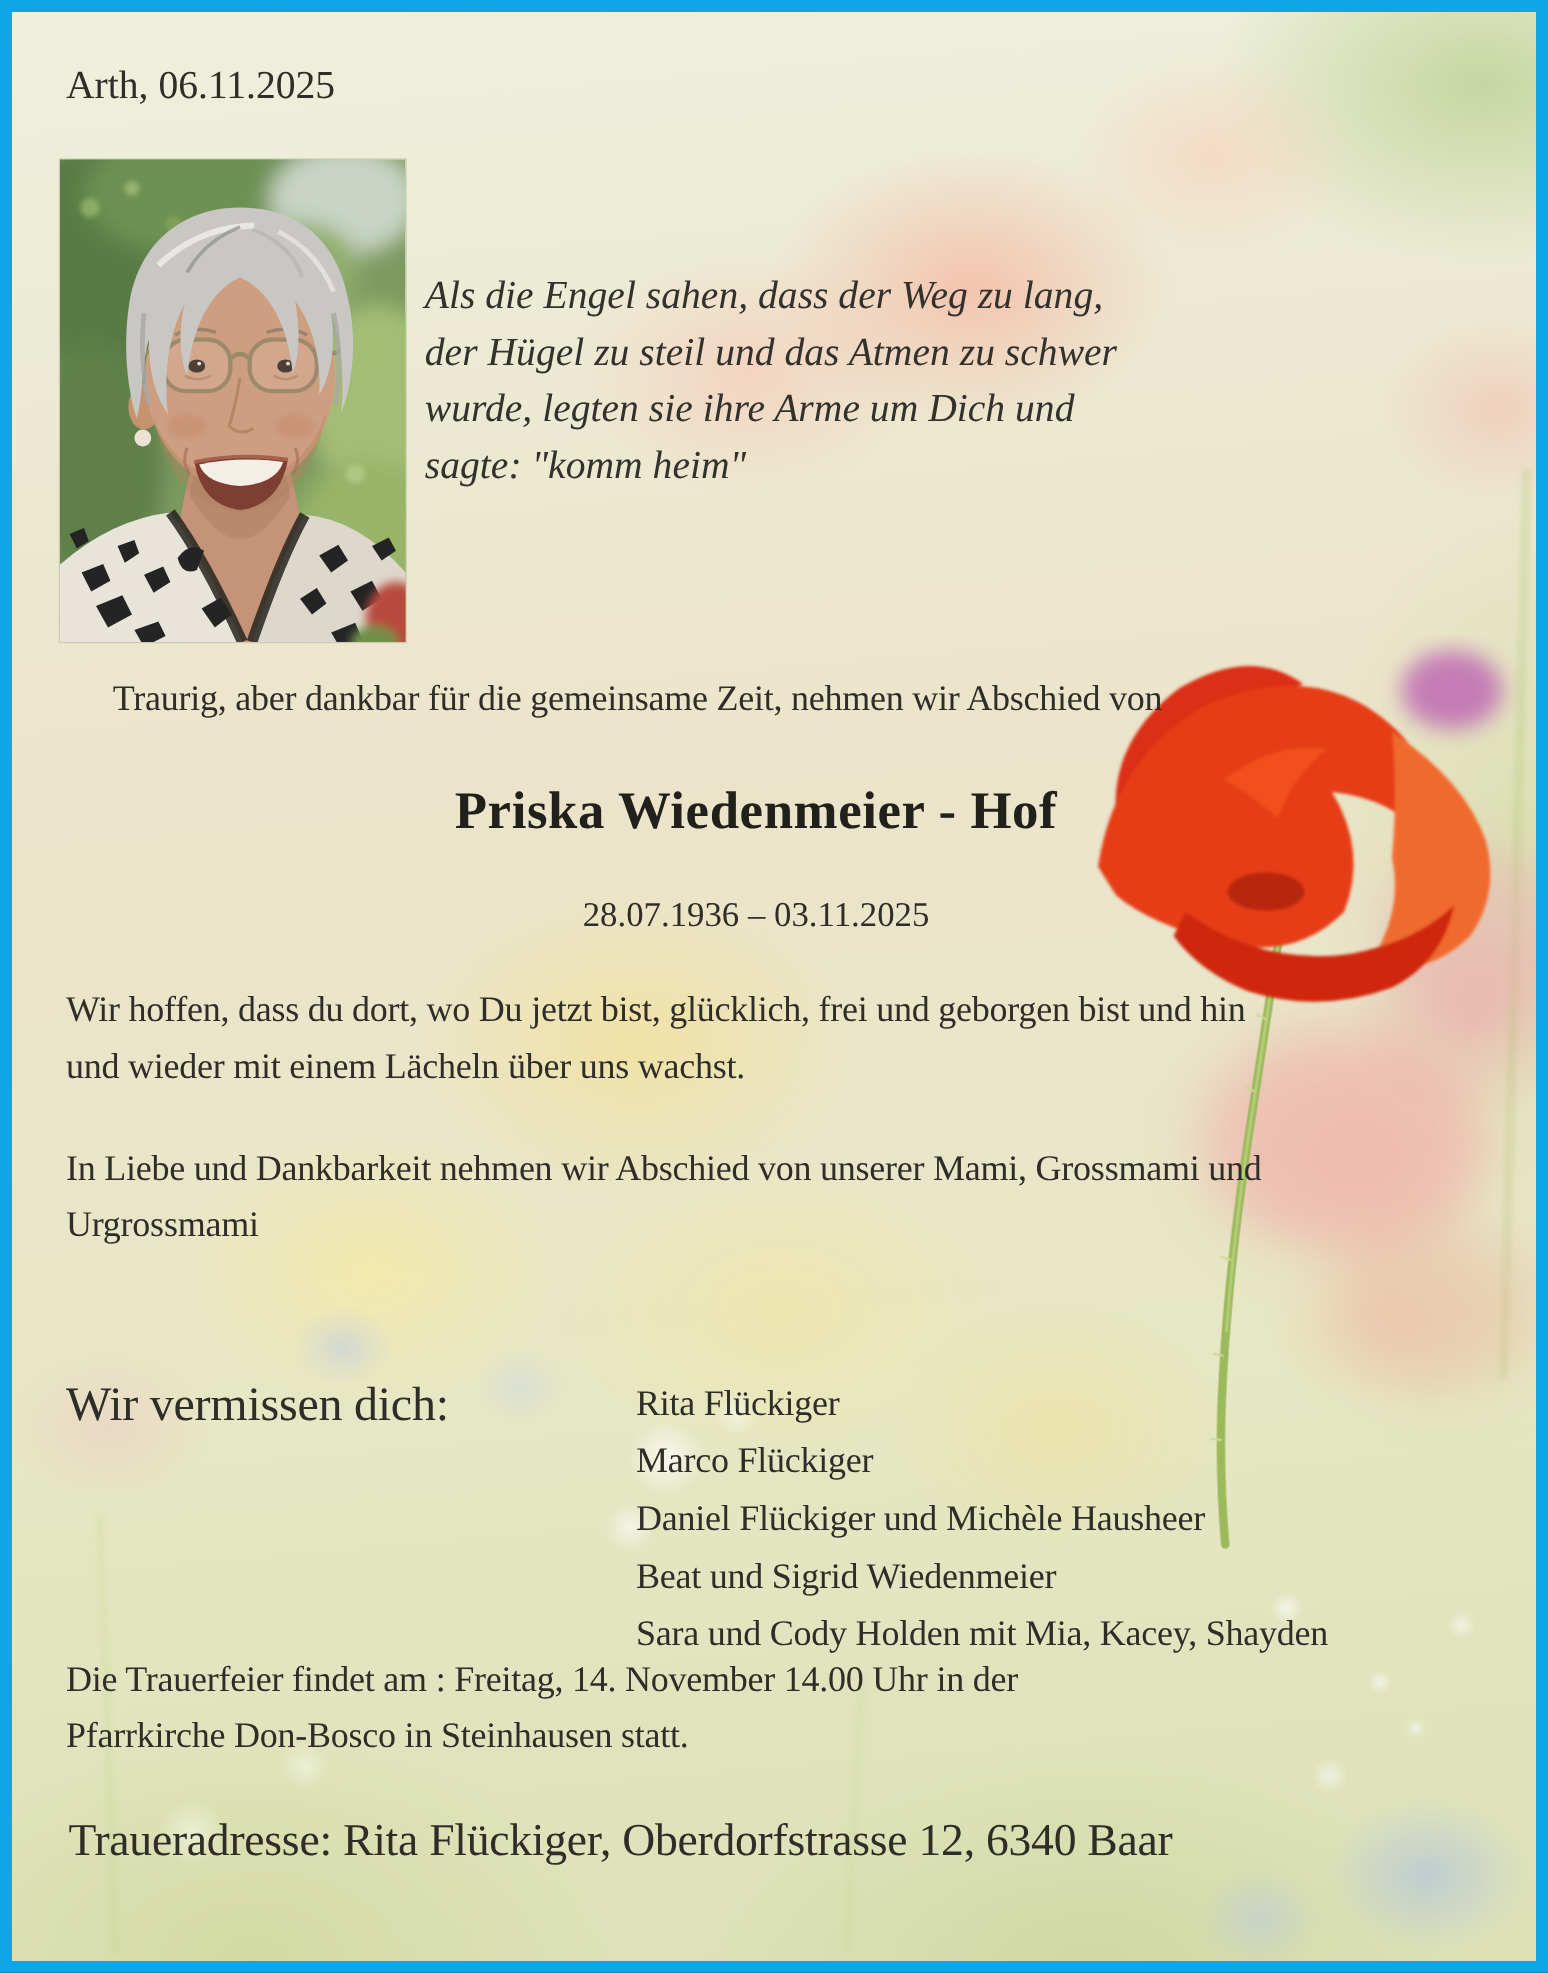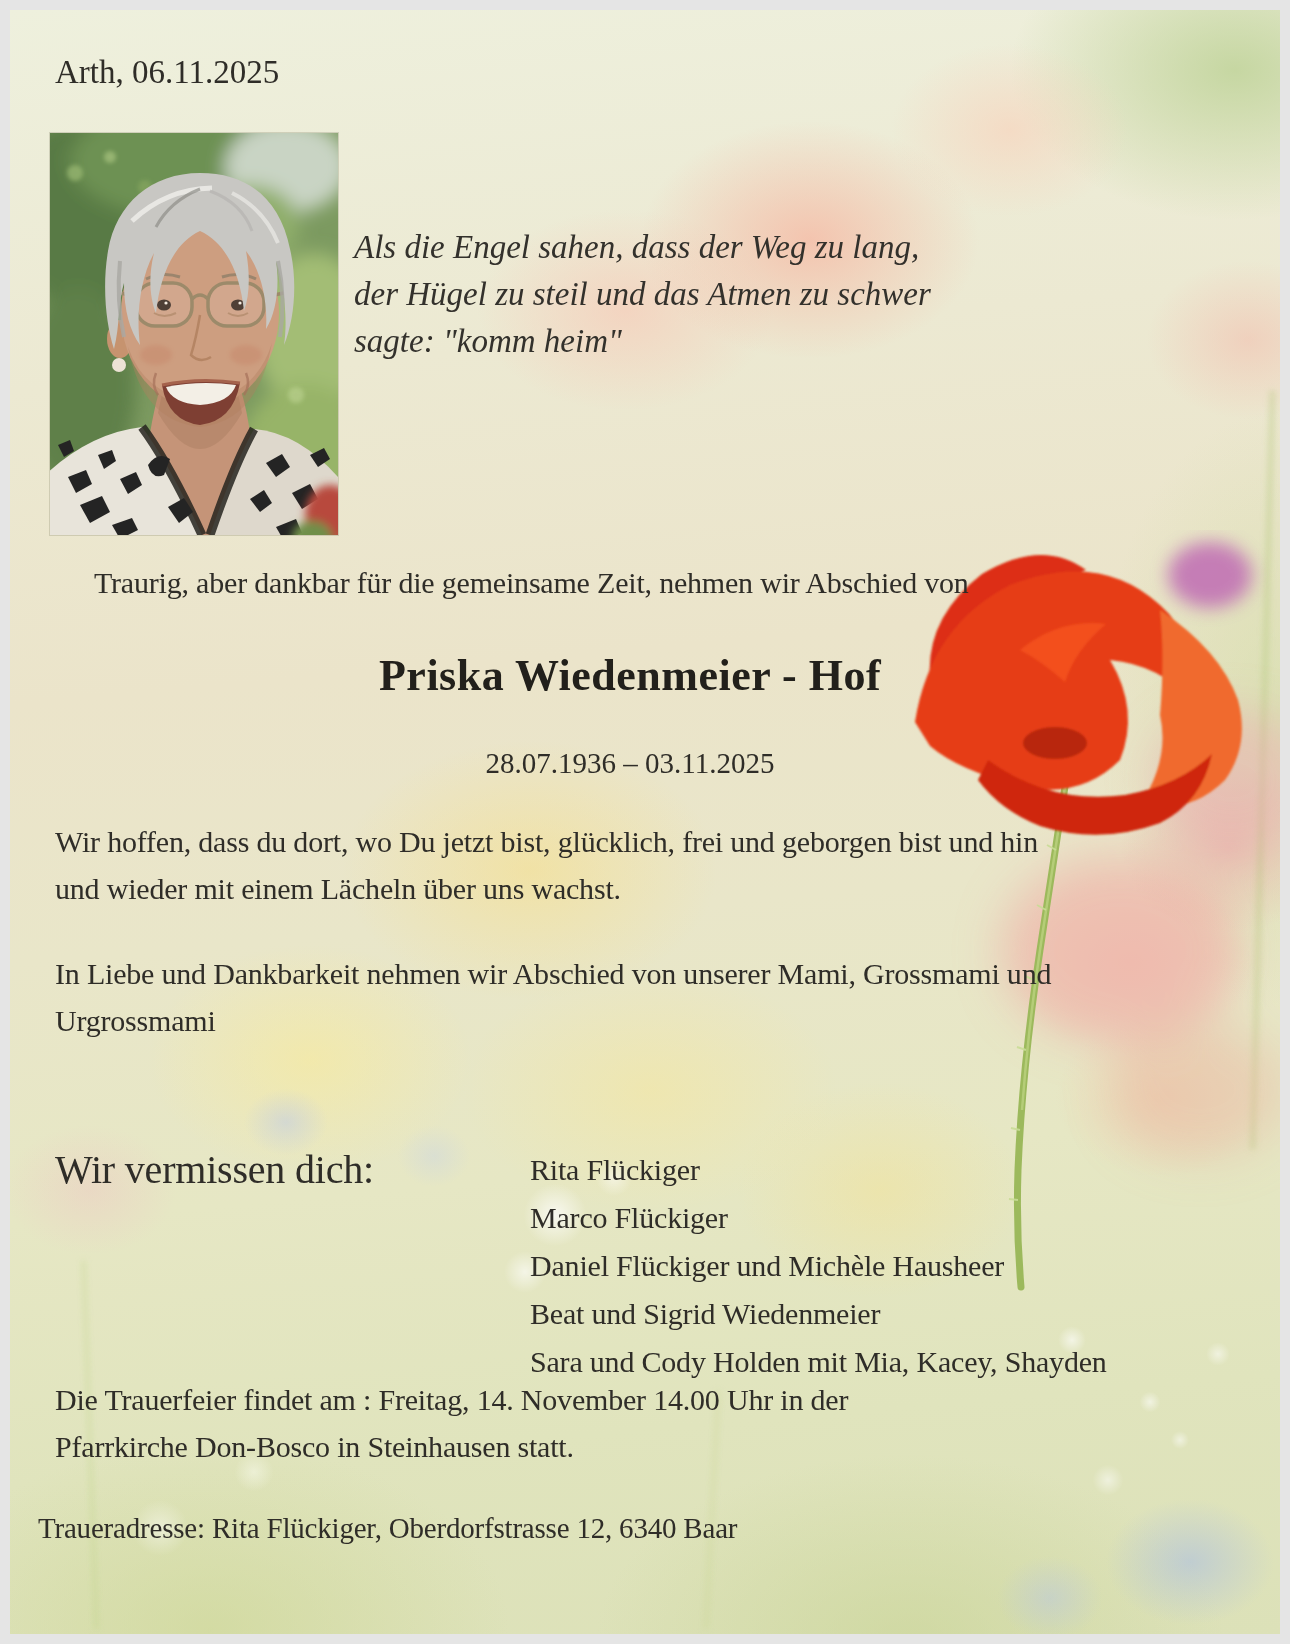--- a/index.html
+++ b/index.html
@@ -3,21 +3,21 @@
 <meta charset="utf-8">
 <style>
   html,body{margin:0;padding:0;}
   body{
     width:1290px;height:1644px;
     background:#242424;
     font-family:"Liberation Serif","DejaVu Serif",serif;
     position:relative;
     overflow:hidden;
   }
-  .frame{position:absolute;inset:0;background:#e5e5e5;}
+  .frame{position:absolute;inset:0;background:#0ea5e9;}
   .card{
     position:absolute;left:10px;top:10px;width:1270px;height:1624px;
     background-color:#e9e6cc;
     background-image:
       
       radial-gradient(circle 45px at 545px 1205px, rgba(255,255,255,.75), rgba(255,255,255,0) 70%),
       radial-gradient(circle 30px at 515px 1262px, rgba(255,255,255,.6), rgba(255,255,255,0) 70%),
       radial-gradient(circle 26px at 604px 1168px, rgba(255,255,255,.5), rgba(255,255,255,0) 70%),
       radial-gradient(circle 20px at 1062px 1330px, rgba(255,255,255,.6), rgba(255,255,255,0) 70%),
       radial-gradient(circle 15px at 1140px 1392px, rgba(255,255,255,.55), rgba(255,255,255,0) 70%),
@@ -64,21 +64,21 @@
   .poem{left:344px;top:214px;font-style:italic;font-size:33px;line-height:47px;color:#33312c;}
   .intro{left:45px;top:556px;font-size:30px;letter-spacing:-0.2px;margin-left:39px;}
   .name{left:45px;top:640px;width:1150px;text-align:center;font-size:44px;font-weight:bold;color:#22201b;letter-spacing:0.5px;}
   .dates{left:45px;top:737px;width:1150px;text-align:center;font-size:29px;}
   .para{font-size:30px;line-height:47px;letter-spacing:-0.2px;}
   .hope{left:45px;top:808px;}
   .love{left:45px;top:940px;}
   .mourners-label{left:45px;top:1136px;font-size:40px;letter-spacing:-0.2px;}
   .mourners-names{left:520px;top:1136px;font-size:30px;line-height:48px;letter-spacing:-0.2px;}
   .service{left:45px;top:1366px;font-size:30px;line-height:47px;letter-spacing:-0.2px;}
-  .address{left:28px;top:1502px;font-size:29px;letter-spacing:-0.2px;text-align:right;}
+  .address{left:47px;top:1502px;font-size:38px;letter-spacing:-0.2px;text-align:right;}
   .poppy{position:absolute;left:860px;top:520px;width:410px;height:790px;}
 </style>
 </head>
 <body>
 
 <div class="frame">
   <div class="card">
 
     <div class="grass g1"></div>
     <div class="grass g2"></div>
@@ -228,20 +228,21 @@
             <path d="M150 56 Q120 68 106 94" stroke="#8f8e89" stroke-width="3" fill="none" opacity="0.7"></path>
             <path d="M160 58 Q192 70 202 98" stroke="#b5b4b0" stroke-width="3" fill="none" opacity="0.7"></path>
           </g>
         </g>
       </svg>
     </div>
 
     <div class="txt poem">
       <div>Als die Engel sahen, dass der Weg zu lang,</div>
       <div>der Hügel zu steil und das Atmen zu schwer</div>
+      <div>wurde, legten sie ihre Arme um Dich und</div>
       <div>sagte: "komm heim"</div>
     </div>
 
     <div class="txt intro">Traurig, aber dankbar für die gemeinsame Zeit, nehmen wir Abschied von</div>
 
     <div class="txt name">Priska Wiedenmeier - Hof</div>
     <div class="txt dates">28.07.1936 – 03.11.2025</div>
 
     <div class="txt para hope">
       <div>Wir hoffen, dass du dort, wo Du jetzt bist, glücklich, frei und geborgen bist und hin</div>

